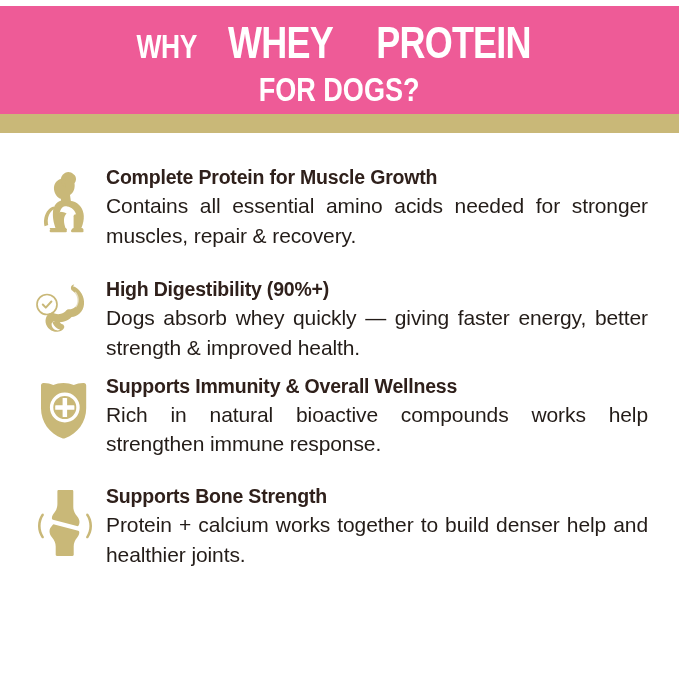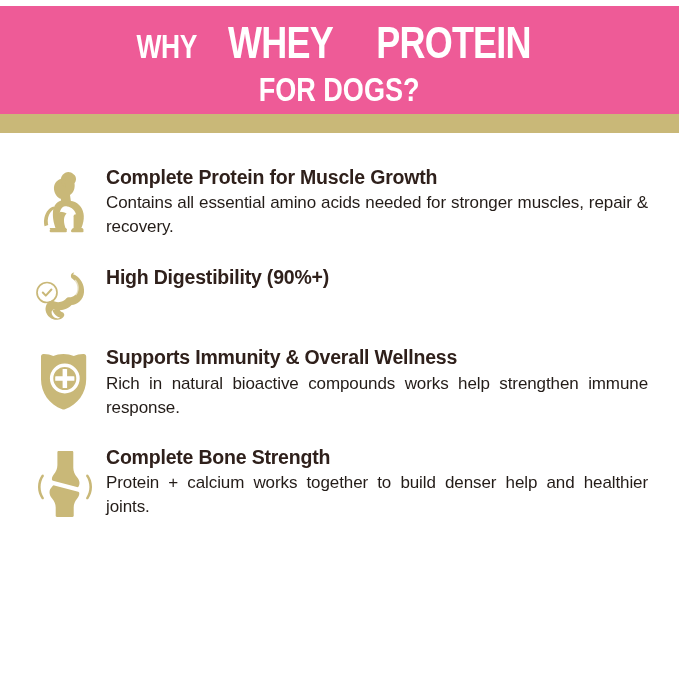--- a/index.html
+++ b/index.html
@@ -72,21 +72,21 @@
   .head {
     color:#2f201b;
     font-size:19.5px;
     font-weight:700;
     line-height:1.34;
     letter-spacing:-0.2px;
     white-space:nowrap;
   }
   .body {
     color:#231c18;
-    font-size:17px;
+    font-size:21px;
     font-weight:400;
     line-height:1.42;
     text-align:justify;
     text-justify:inter-word;
     letter-spacing:-0.1px;
     max-width:543px;
     margin-top:1px;
   }
 
   
@@ -154,20 +154,21 @@
 
             <path d="M40.5 11.5c1 1 1.7 2.2 2.2 3.5.6 1.8.7 3.8.2 5.7-.3 1.3-.9 2.4-1.7 3.2l1.9 1.5c1.1-1.2 1.9-2.7 2.3-4.4.6-2.4.5-4.9-.3-7.2-.5-1.6-1.4-3.1-2.5-4.3l-2.1 2z" fill="#ffffff" opacity="0.55"></path>
 
             <circle cx="14" cy="22.5" r="10" fill="none" stroke="#c9b878" stroke-width="1.7"></circle>
             <path d="M9.8 22.5l3 3.1 5.6-6.1" fill="none" stroke="#c9b878" stroke-width="2" stroke-linecap="round" stroke-linejoin="round"></path>
           </svg>
         </span>
       </div>
       <div class="text-col">
         <div class="head">High Digestibility (90%+)</div>
+        <div class="body">Dogs absorb whey quickly — giving faster energy, better strength &amp; improved health.</div>
       </div>
     </div>
 
     <div class="row" id="row-3">
       <div class="icon-col">
         <span>
           <svg width="58" height="66" viewBox="0 0 58 66">
             <path d="M5 6.5c0-1.3 1-2.4 2.3-2.4 3.9-.1 7.2.7 10 2 2.9-1.3 6.2-2.1 10.1-2.1 4 0 7.4.8 10.4 2.1 2.9-1.3 6.2-2.1 10.1-2 1.3 0 2.3 1.1 2.3 2.4v22.8c0 13.5-8.5 25.5-21.2 30-.9.3-1.9.3-2.8 0C13.5 54.8 5 42.8 5 29.3V6.5z" fill="#c9b878"></path>
             <circle cx="28.8" cy="28.5" r="13.2" fill="none" stroke="#ffffff" stroke-width="3.4"></circle>
             <rect x="26.6" y="18.9" width="4.5" height="19.2" rx="0.6" fill="#ffffff"></rect>
@@ -192,19 +193,19 @@
               <path d="M18.6 36.1c.3-.6 1-.9 1.7-.7l23.9 6.3c.6.2 1.1.8 1.1 1.5 0 2-.8 3.8-2.1 5.3-2.2 2.4-3.5 5.6-3.5 9.1v8.2c0 .7-.5 1.2-1.2 1.2H22.9c-.7 0-1.2-.5-1.2-1.2v-8.2c0-3.6-1.4-6.8-3.6-9.2-1.7-1.9-2.6-4.1-2.6-6.2 0-1.1.3-2.2.8-3.2l2.3-2.9z"></path>
 
               <path d="M9.4 24.7c-.6-.3-1.3-.1-1.7.4C5.3 28.5 4 32.6 4 37c0 4.3 1.3 8.4 3.6 11.8.4.6 1.1.7 1.7.4.6-.3.8-1.1.4-1.7-2-3-3.1-6.5-3.1-10.4 0-3.9 1.1-7.5 3.1-10.5.4-.6.2-1.4-.3-1.9z"></path>
 
               <path d="M52.6 24.7c.6-.3 1.3-.1 1.7.4 2.4 3.4 3.7 7.5 3.7 11.9 0 4.3-1.3 8.4-3.6 11.8-.4.6-1.1.7-1.7.4-.6-.3-.8-1.1-.4-1.7 2-3 3.1-6.5 3.1-10.4 0-3.9-1.1-7.5-3.1-10.5-.4-.6-.2-1.4.3-1.9z"></path>
             </g>
           </svg>
         </span>
       </div>
       <div class="text-col">
-        <div class="head">Complete Bone Strength</div>
+        <div class="head">Supports Bone Strength</div>
         <div class="body">Protein + calcium works together to build denser help and healthier joints.</div>
       </div>
     </div>
 
   </div>
 </div>
 
 </body></html>

